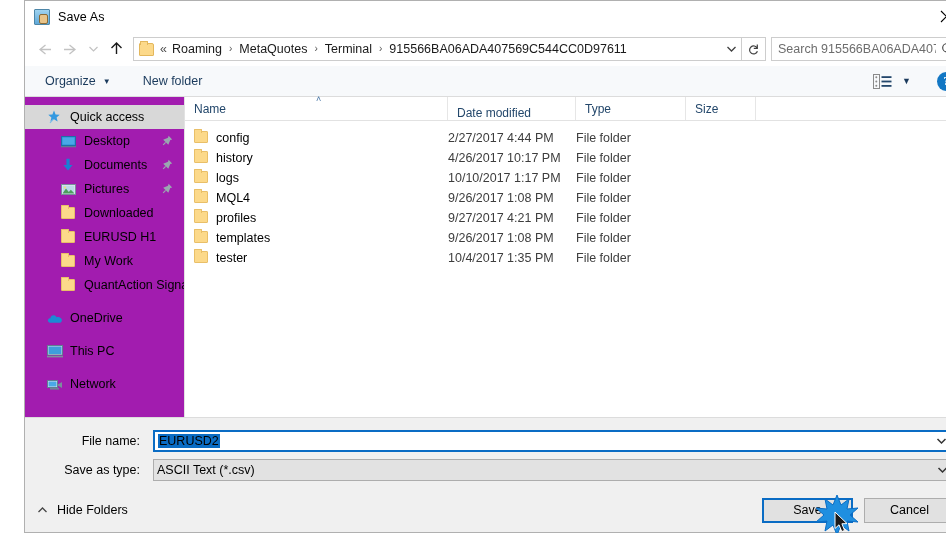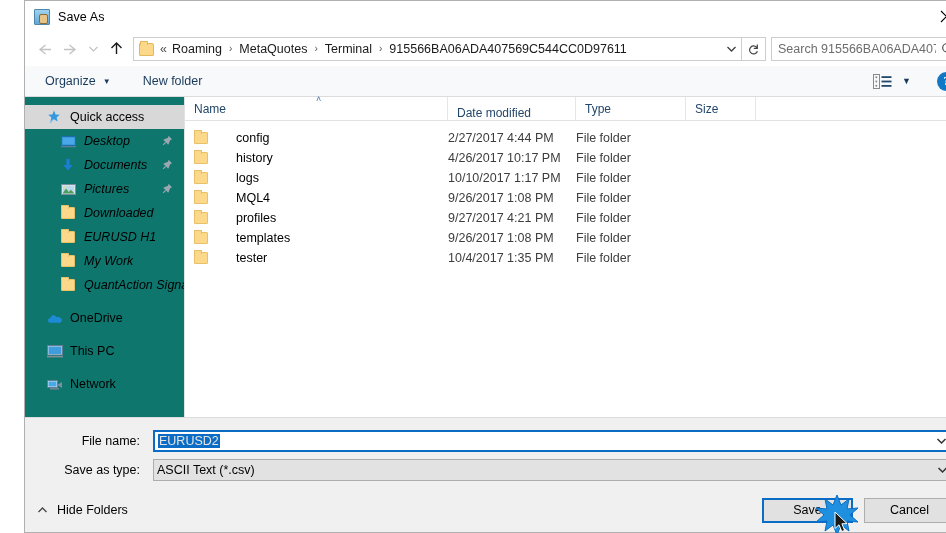--- a/index.html
+++ b/index.html
@@ -157,32 +157,32 @@
 
   
   .body {
     flex: 1; display: flex; background: #ffffff;
     min-height: 0;
   }
 
   
   .sidebar {
     width: 160px; min-width: 160px;
-    background: #0f766e;
+    background: #a21caf;
     border-right: 1px solid #e2e2e2;
     padding-top: 8px;
     overflow: hidden;
   }
   .sb-item {
     height: 24px; display: flex; align-items: center;
     padding-left: 22px; position: relative;
     font-size: 12.5px; color: #000;
     white-space: nowrap;
   }
-  .sb-item.indent { padding-left: 36px; font-style: italic; }
+  .sb-item.indent { padding-left: 36px; }
   .sb-item.selected { background: #d8d8d8; }
   .sb-icon {
     width: 17px; margin-right: 6px;
     display: flex; align-items: center; justify-content: flex-start;
     flex-shrink: 0;
   }
   .sb-label { overflow: hidden; }
   .sb-pin {
     position: absolute; right: 11px; top: 6px;
   }
@@ -226,23 +226,22 @@
   .sortmark {
     position: absolute; left: 50%; top: -3px;
     font-size: 9px; color: #4a78a8;
   }
   .rows { flex: 1; overflow: hidden; padding-top: 7px; }
   .row {
     height: 20px; display: flex; align-items: center;
     font-size: 12.5px; color: #000;
   }
   .cell-name {
-    width: 263px; display: flex; align-items: center;
+    width: 263px; display: flex; 
     padding-left: 9px;
-    gap: 20px;
   }
   .cell-name .folder-ic { margin-right: 8px; flex-shrink: 0; }
   .cell-date { width: 128px; color: #3d3d3d; }
   .cell-type { width: 110px; color: #3d3d3d; }
   .cell-size { width: 70px; }
 
   
   .formarea {
     background: #f0f0f0;
     border-top: 1px solid #dcdcdc;
@@ -270,21 +269,21 @@
     background: #ffffff;
   }
   .combo.readonly {
     background: #e2e2e2; border: 1px solid #adadad;
   }
   .combo-text {
     flex: 1; font-size: 12.5px; padding-left: 3px;
     overflow: hidden; white-space: nowrap; color: #000;
   }
   .sel-text {
-    background: #0a6cc4; color: #e5e5e5; padding: 1px 1px;
+    background: #0a6cc4; color: #000000; padding: 1px 1px;
   }
   .combo-arrow {
     width: 20px; display: flex; align-items: center; justify-content: center;
     flex-shrink: 0;
   }
 
   
   .bottombar {
     height: 44px; min-height: 44px;
     background: #f0f0f0;

